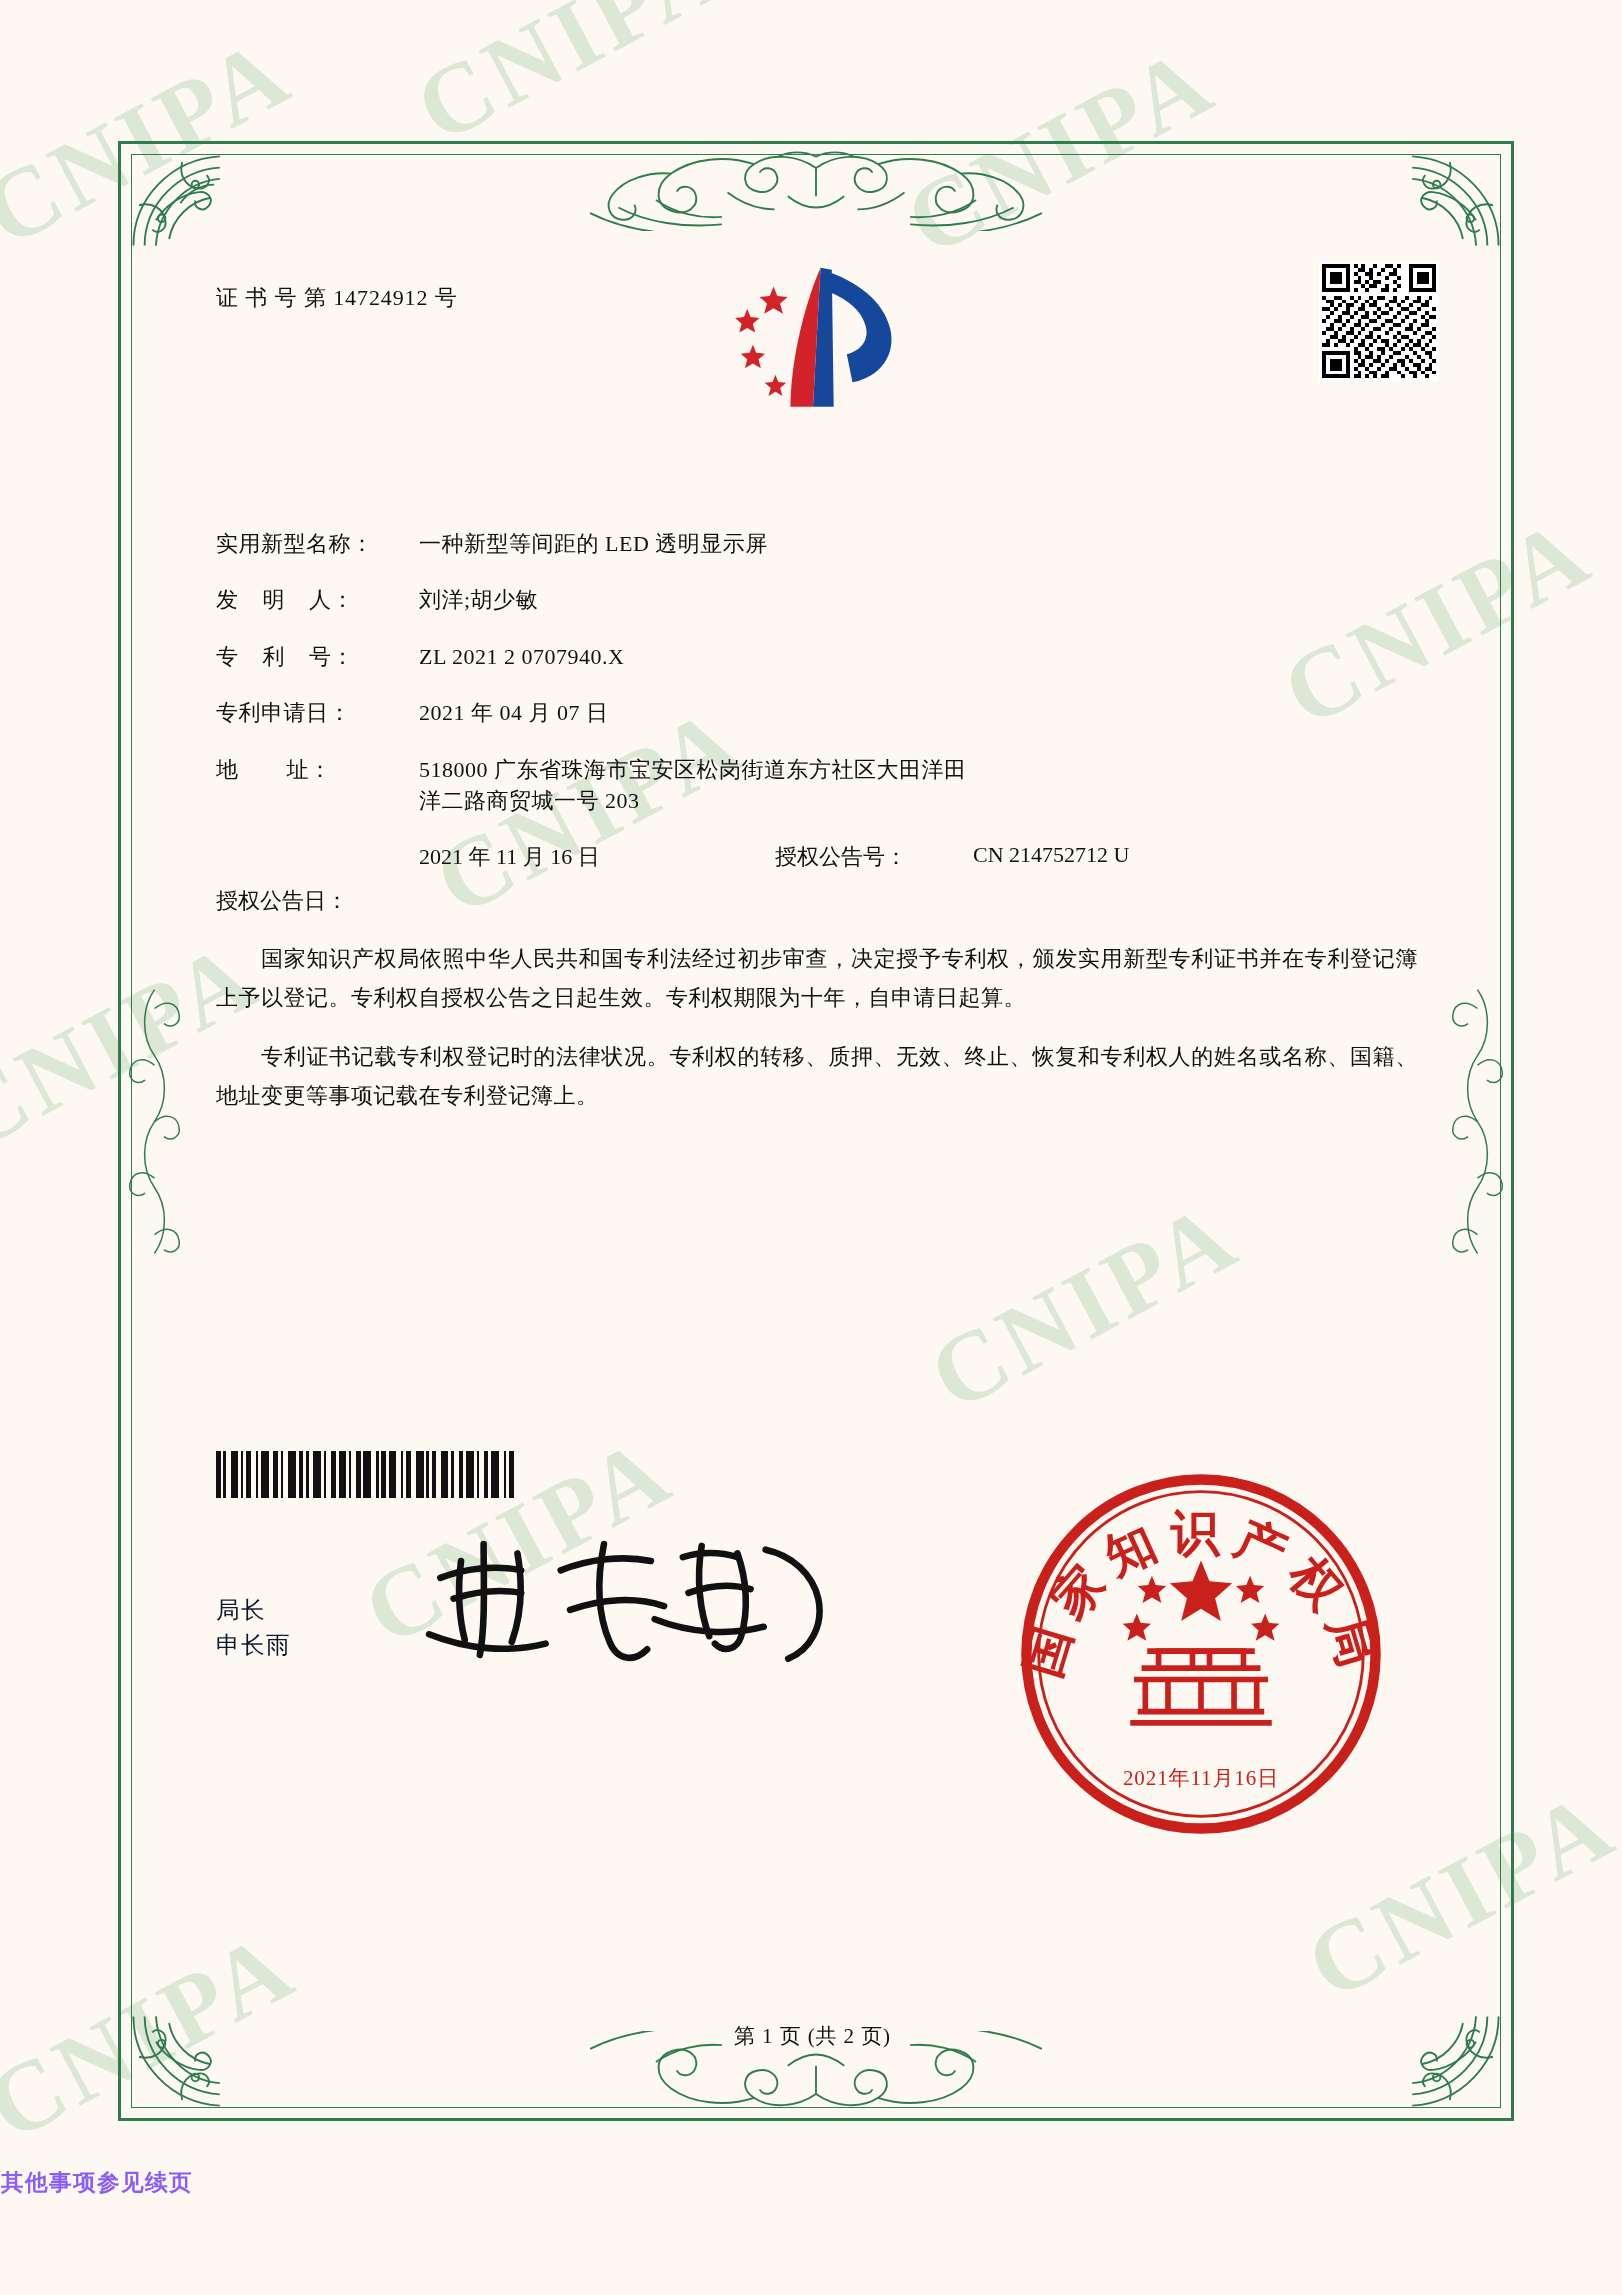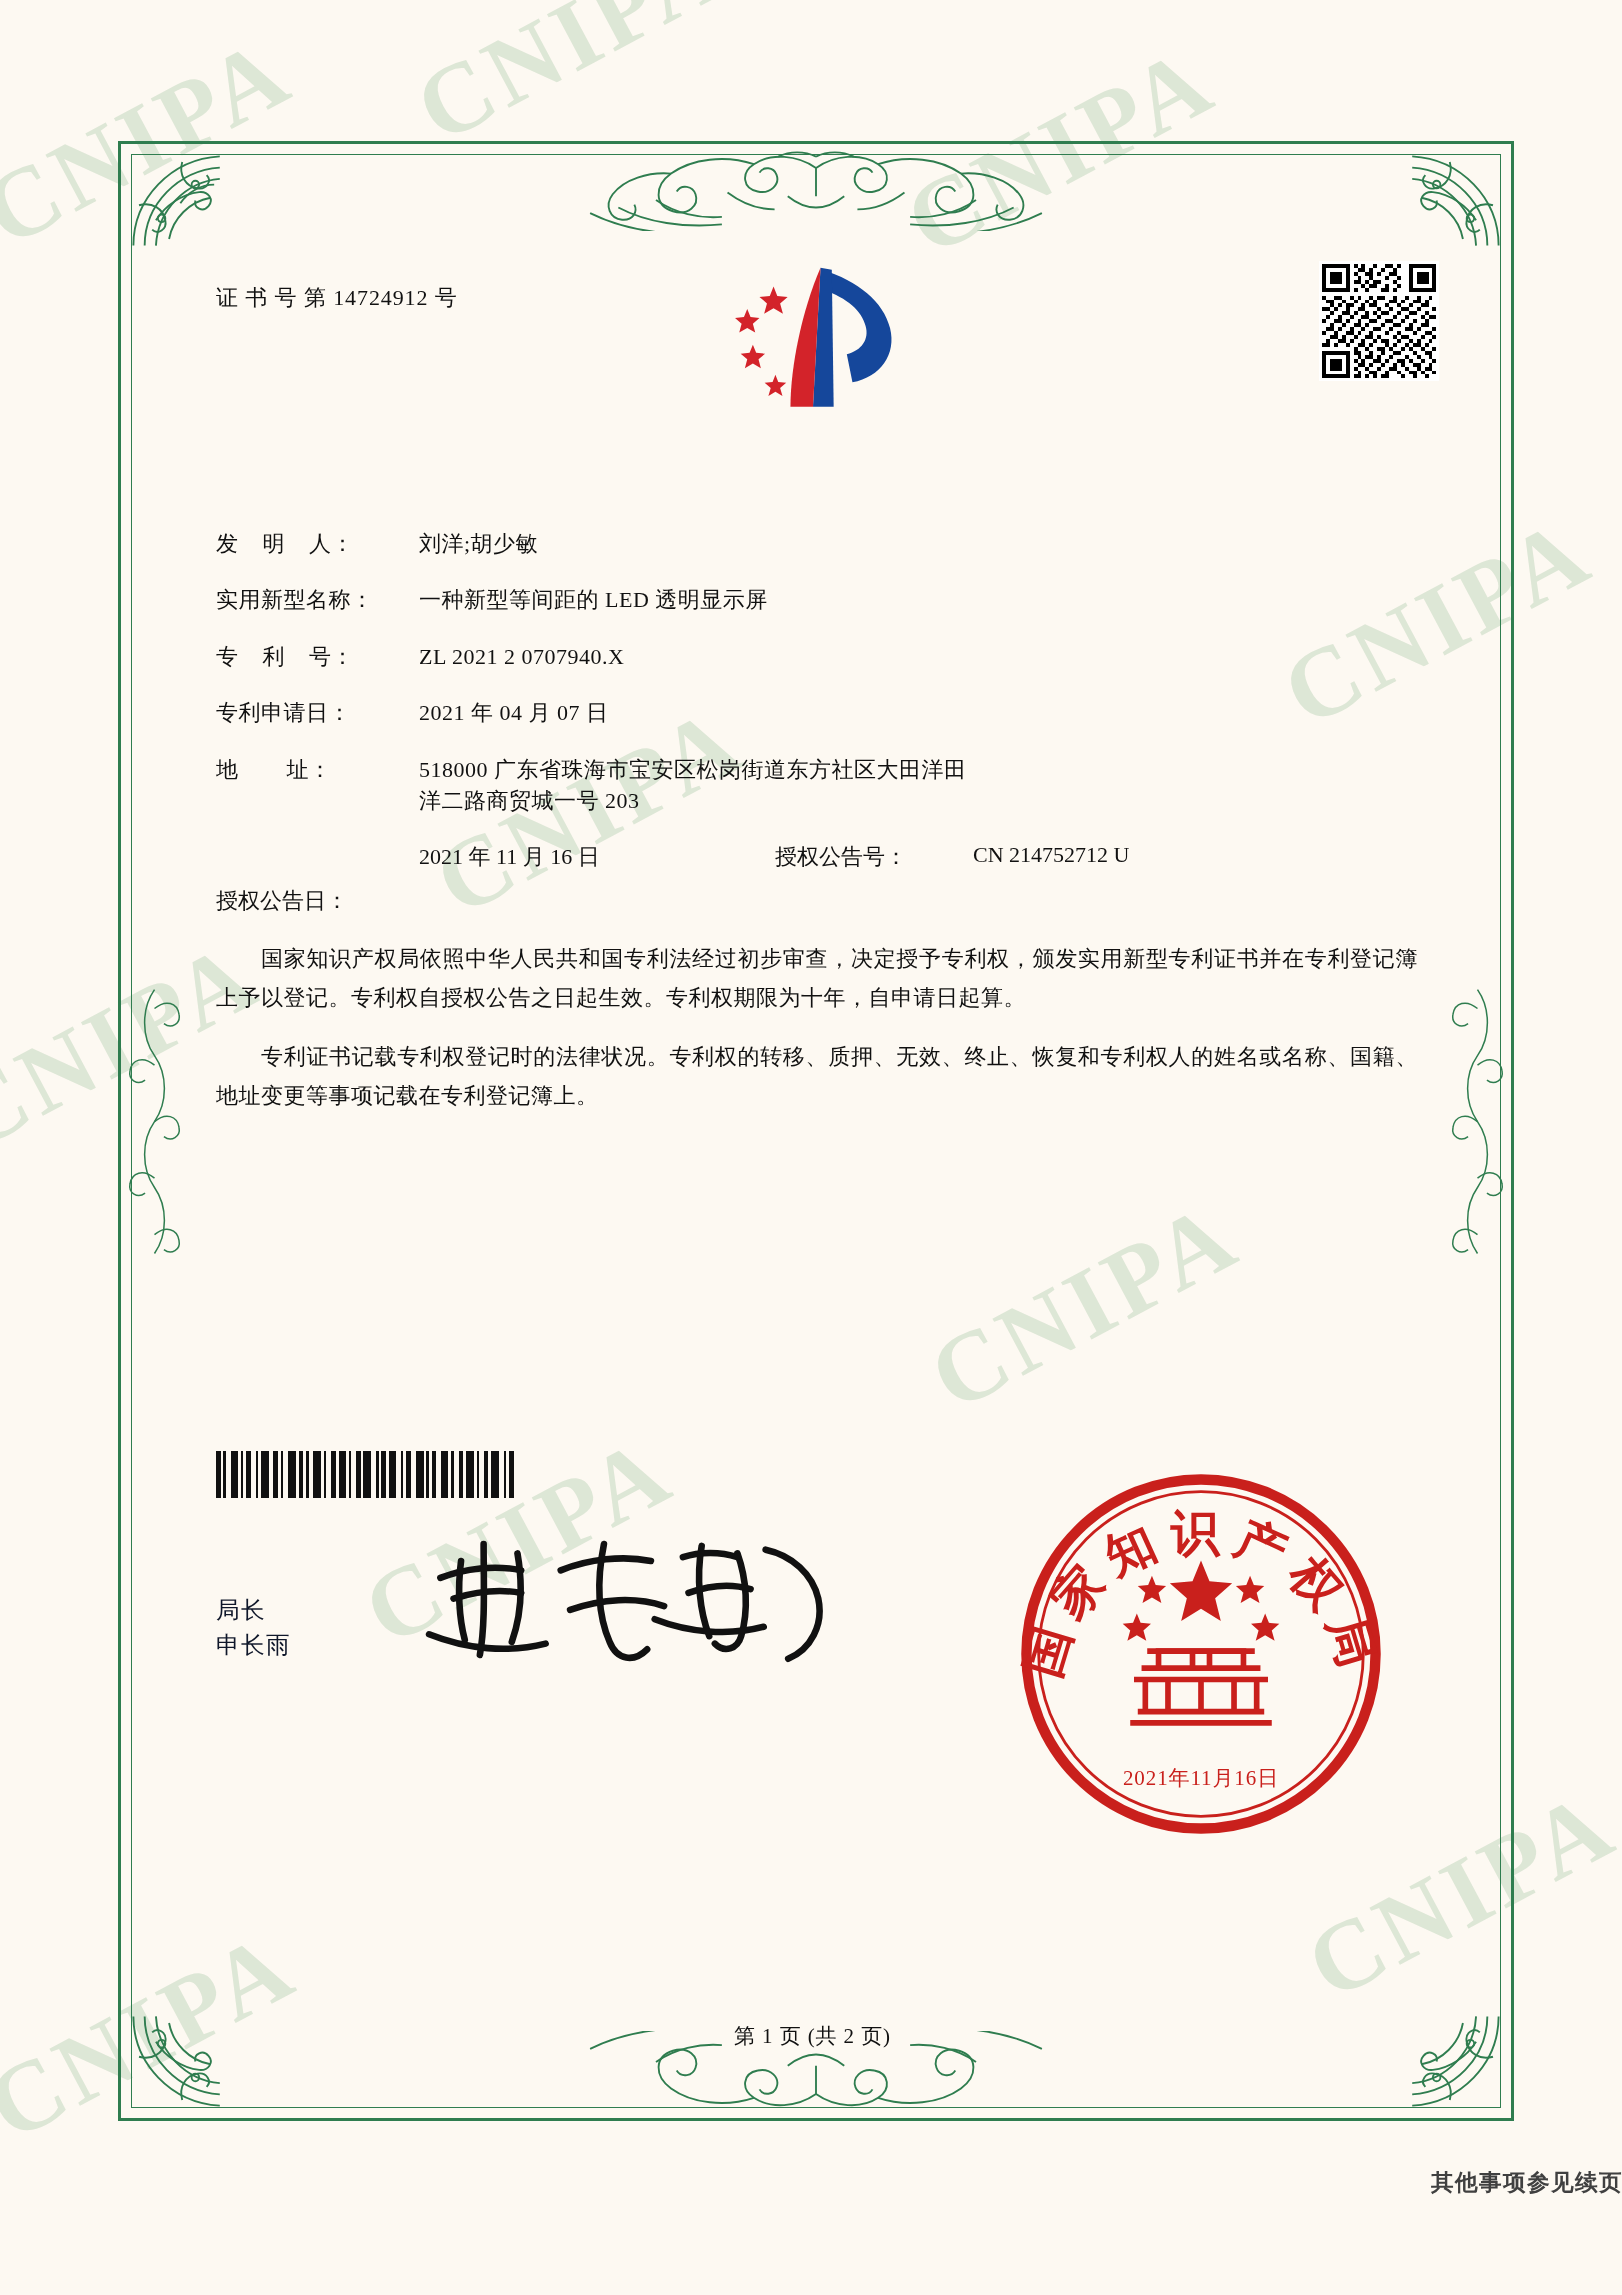--- a/index.html
+++ b/index.html
@@ -250,27 +250,27 @@
     left: 0;
     right: 0;
     bottom: 28px;
     text-align: center;
     font-size: 21px;
     color: #111;
     letter-spacing: 0.9px;
   }
   .footer-note {
     position: absolute;
-    left: 13px;
+    left: 1px;
     right: 0;
     top: 2167px;
-    text-align: right;
+    text-align: left;
     font-size: 22.6px;
     font-weight: bold;
-    color: #404040;
+    color: #8b5cf6;
     letter-spacing: 1.4px;
   }
 </style>
 </head>
 <body>
 
 <div class="page">
 
   <div class="watermarks">
     <div class="wm" style="left:-28px;  top:85px;  font-size:99px;">CNIPA</div>
@@ -648,27 +648,27 @@
           <path d="M76 86 l3.5 8.5 9.5 1 -7 6 2.5 9.5 -8.5 -5 -8.5 5 2.5 -9.5 -7 -6 9.5 -1 z"></path>
           <path d="M100 118 l3 7.5 8.5 1 -6.5 5.5 2.5 8.5 -7.5 -4.5 -7.5 4.5 2.5 -8.5 -6.5 -5.5 8.5 -1 z"></path>
         </g>
       </svg>
     </div>
 
 
     <div class="fields">
 
       <div class="field-row">
+        <div class="field-label">实用新型名称：</div>
+        <div class="field-value">一种新型等间距的 LED 透明显示屏</div>
+      </div>
+
+      <div class="field-row">
         <div class="field-label">发    明    人：</div>
         <div class="field-value">刘洋;胡少敏</div>
-      </div>
-
-      <div class="field-row">
-        <div class="field-label">实用新型名称：</div>
-        <div class="field-value">一种新型等间距的 LED 透明显示屏</div>
       </div>
 
       <div class="field-row">
         <div class="field-label">专    利    号：</div>
         <div class="field-value">ZL 2021 2 0707940.X</div>
       </div>
 
       <div class="field-row">
         <div class="field-label">专利申请日：</div>
         <div class="field-value">2021 年 04 月 07 日</div>

